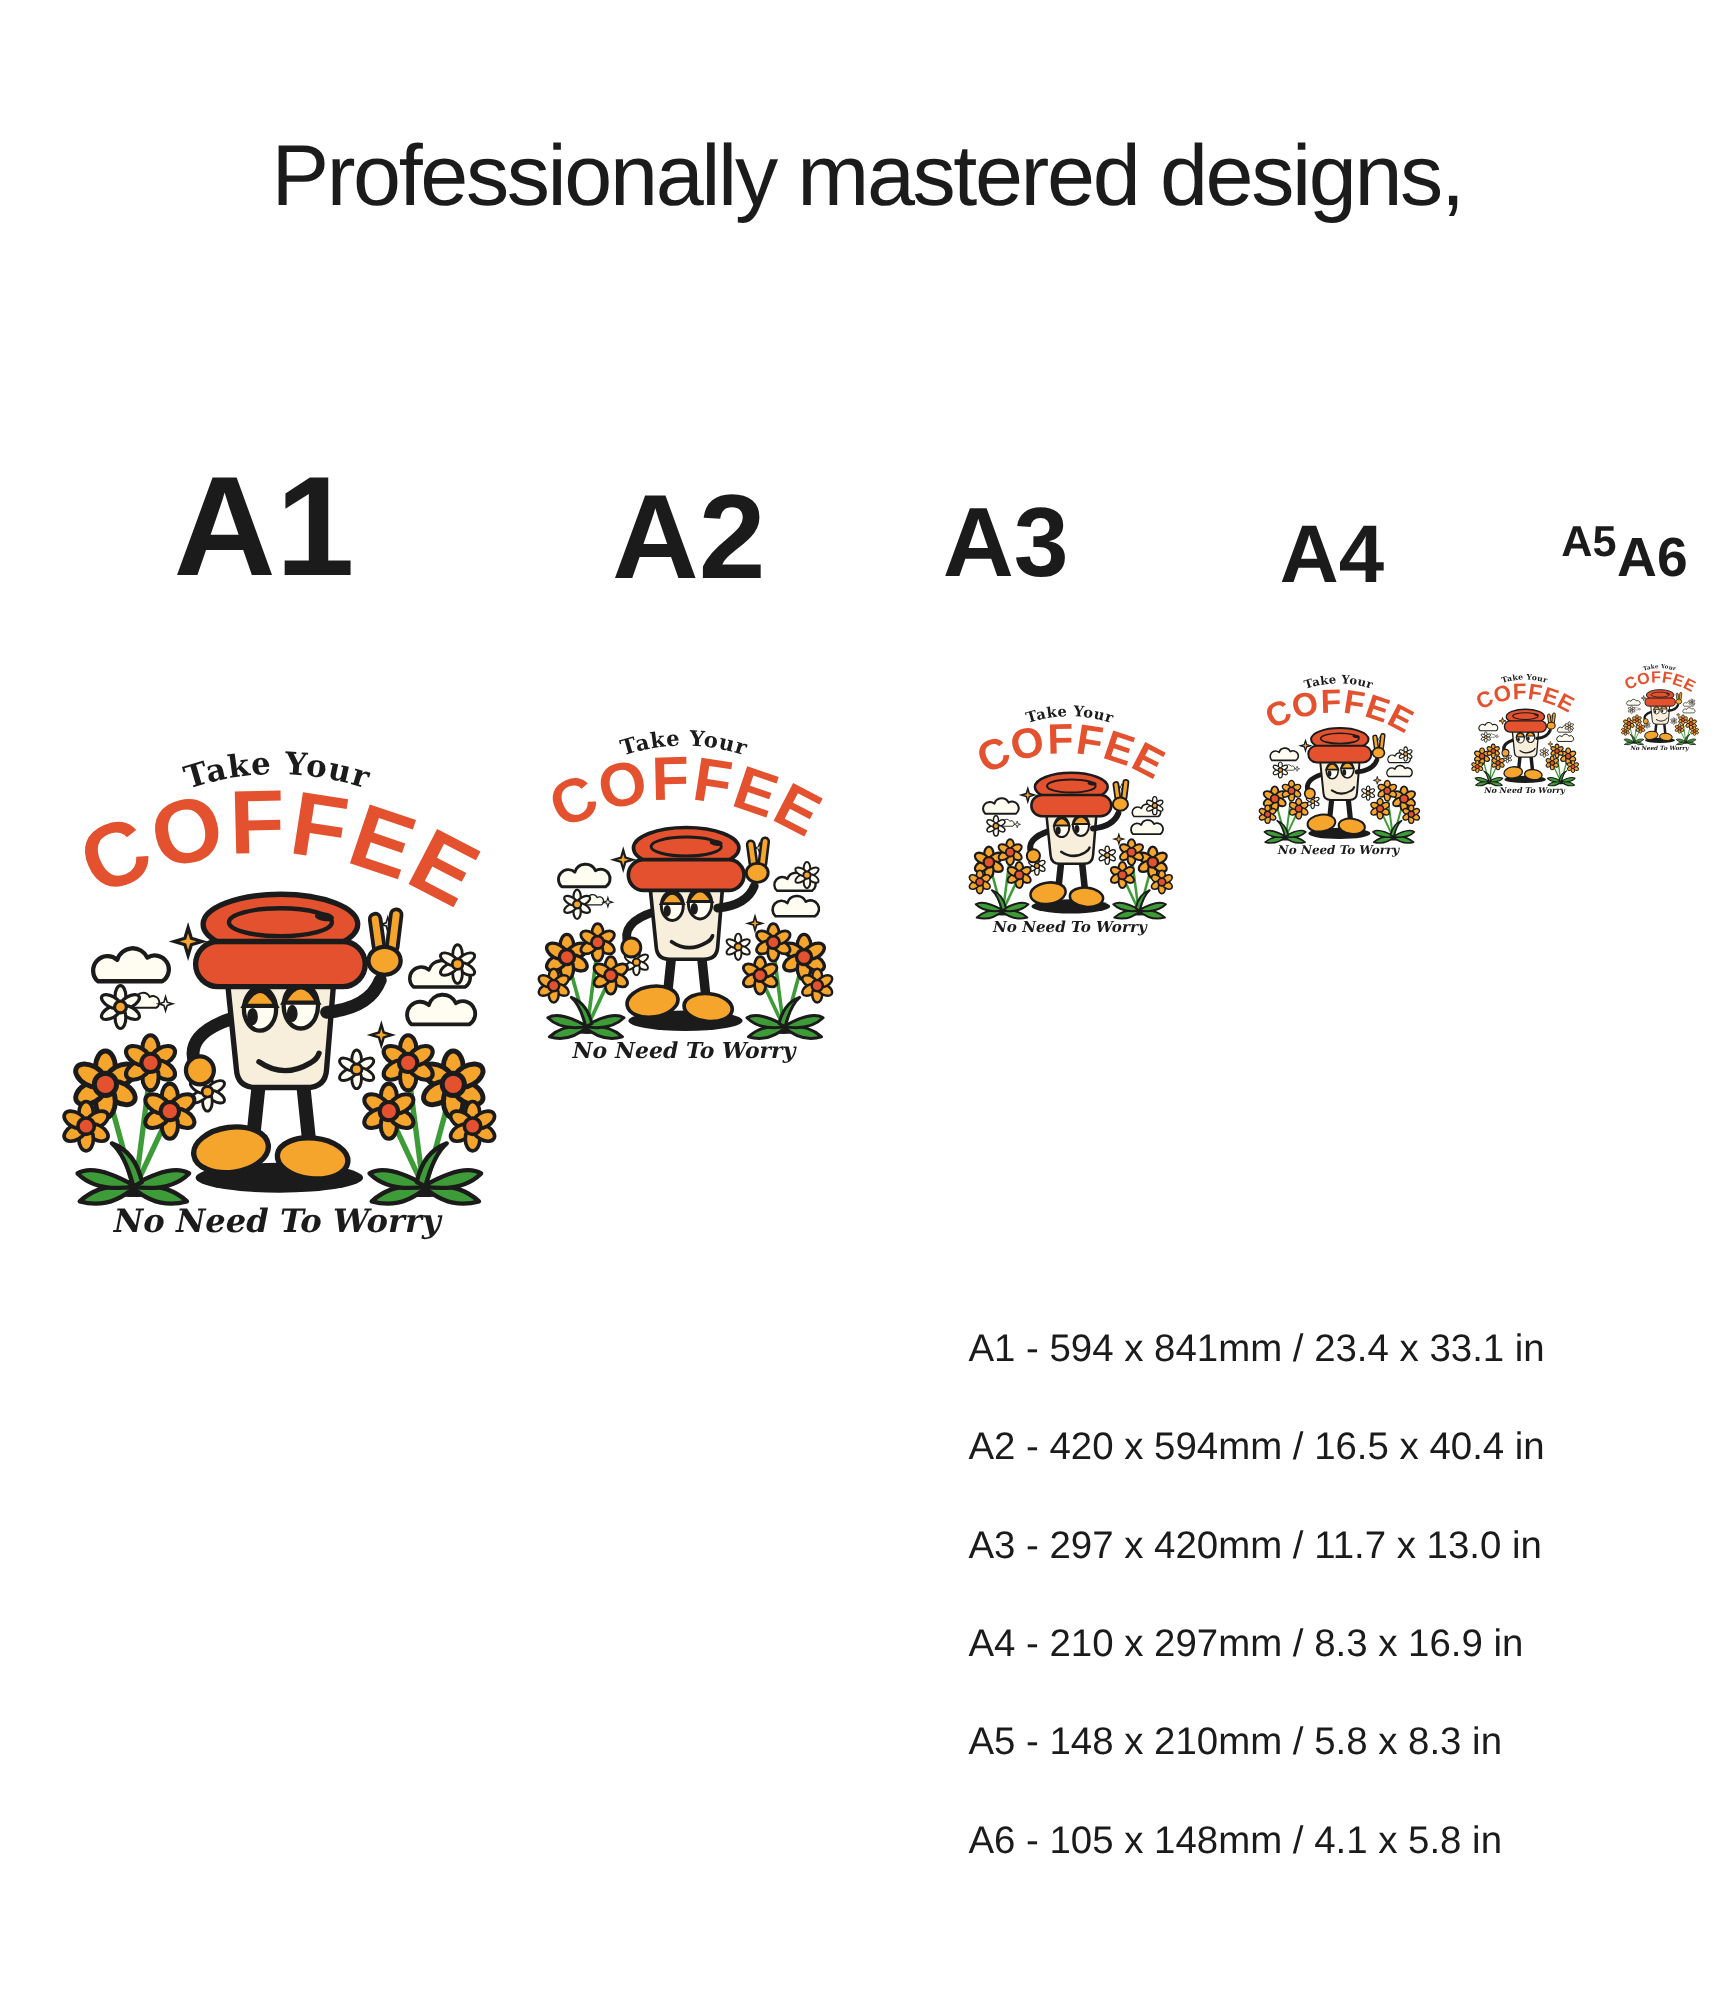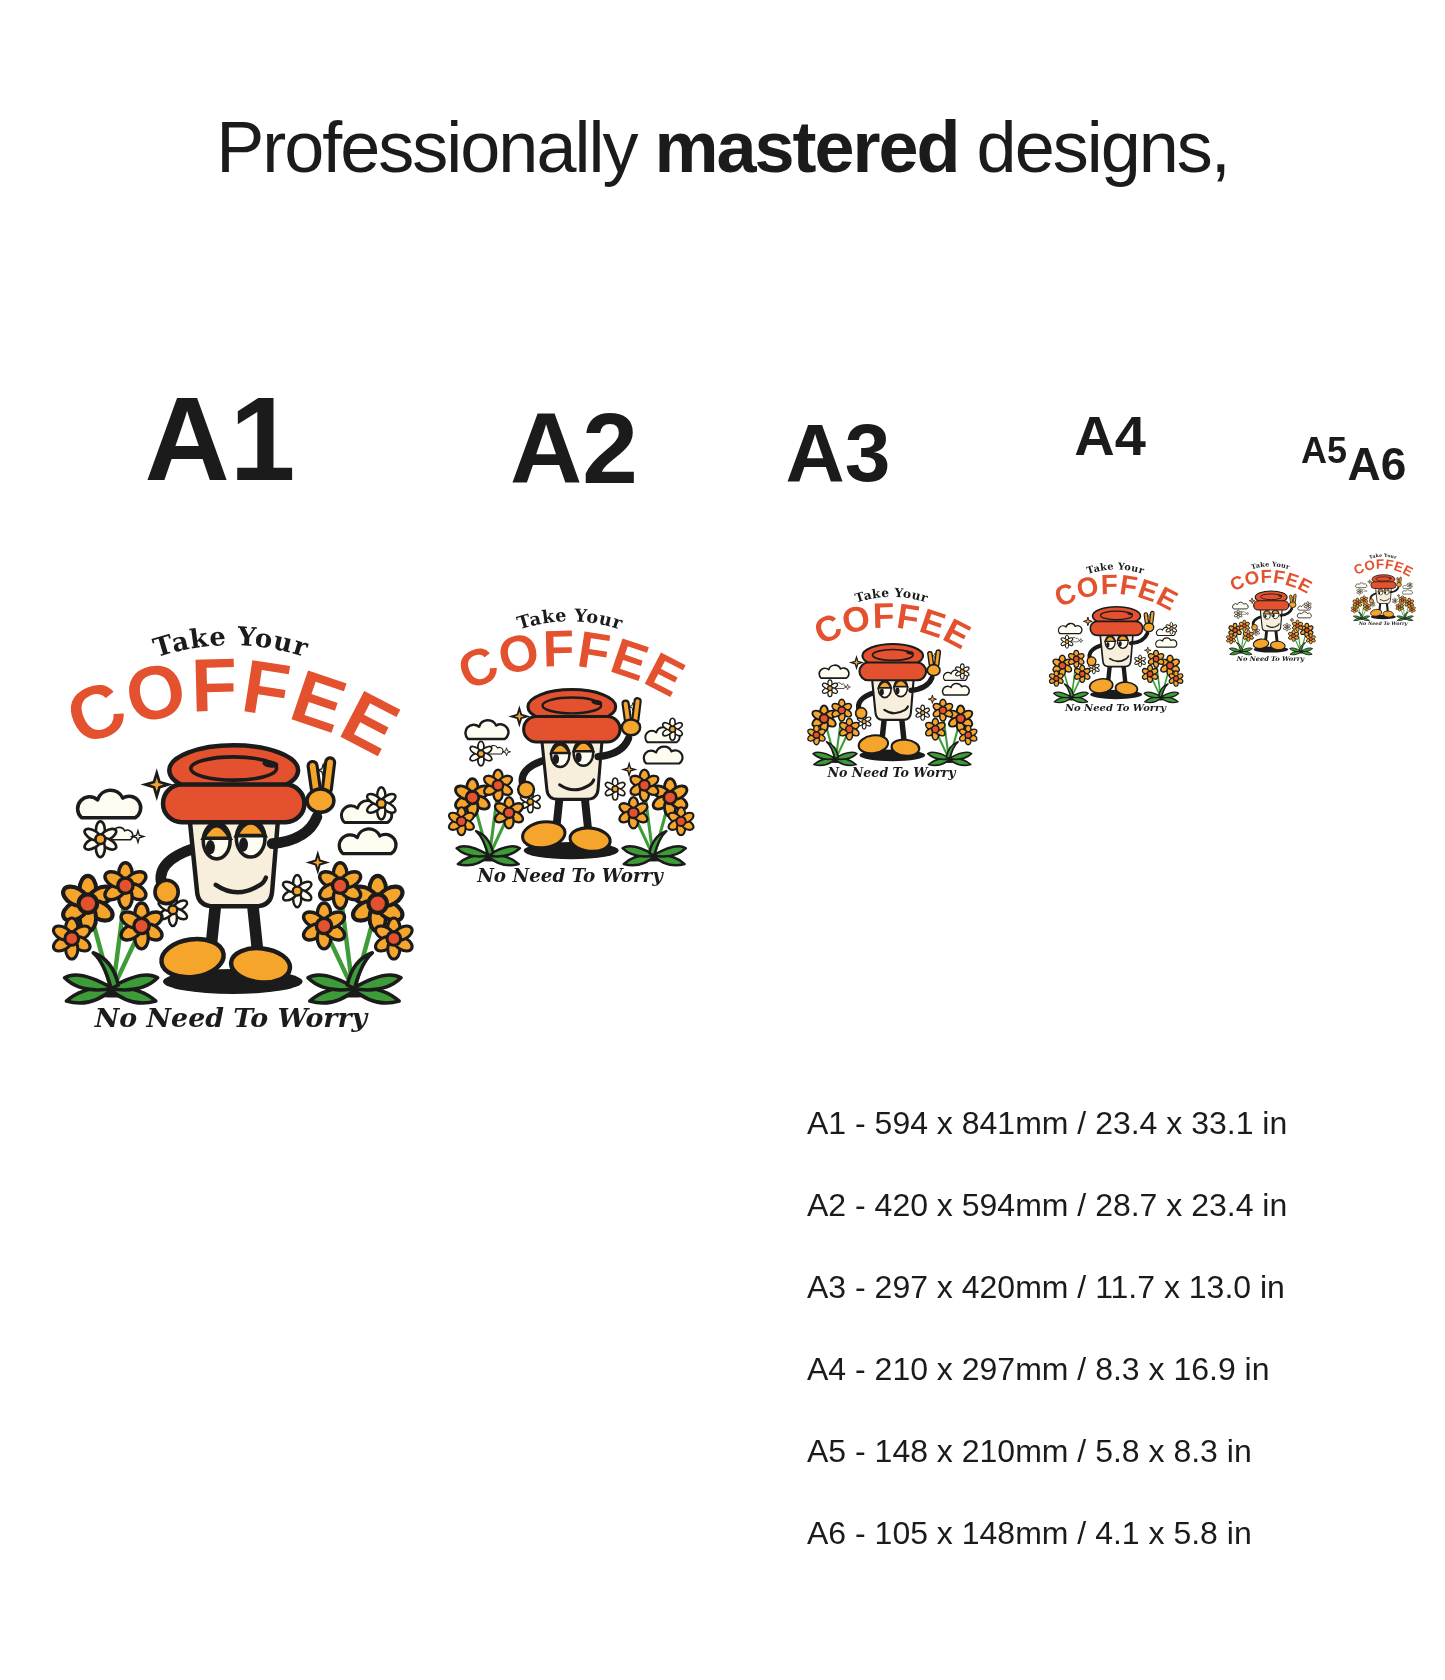--- a/index.html
+++ b/index.html
@@ -10,30 +10,30 @@
   .canvas{
     position:relative; width:1445px; height:1680px; background:var(--paper);
     font-family:"Liberation Sans", sans-serif; color:var(--ink); overflow:hidden;
   }
   
   .headline{
     position:absolute; top:92px; left:0; width:1445px;
     text-align:center; font-size:72px; line-height:110px;
     letter-spacing:-2px; font-weight:400; color:var(--ink);
   }
-  .headline b{font-weight:700;}
+  .headline b{font-weight:400;}
   
   .size-label{
     position:absolute; transform:translateX(-50%);
     font-weight:700; line-height:1; color:var(--ink); white-space:nowrap;
   }
   .lbl-a1{left:220px;  top:380px; font-size:118px;}
   .lbl-a2{left:574px;  top:398px; font-size:100px;}
   .lbl-a3{left:838px;  top:412px; font-size:82px;}
-  .lbl-a4{left:1110px; top:408px; font-size:56px;}
+  .lbl-a4{left:1110px; top:428px; font-size:68px;}
   .lbl-a5{left:1294px; top:433px; font-size:36px;margin-left:30px;}
   .lbl-a6{left:1377px; top:441px; font-size:46px;}
   
   .art{position:absolute; overflow:visible;}
   .art-a1{left:52px;   top:620px; width:358px; height:416px;}
   .art-a2{left:448px;  top:604px; width:244px; height:284px;}
   .art-a3{left:807px;  top:585px; width:169px; height:196px;}
   .art-a4{left:1049px; top:560px; width:133px; height:155px;}
   .art-a5{left:1226px; top:560px; width:89px;  height:103px;}
   .art-a6{left:1351px; top:552px; width:64px;  height:75px;}
@@ -209,20 +209,20 @@
     </svg>
   <svg class="art art-a5">
       <use href="#coffee-art"></use>
     </svg>
   <svg class="art art-a6">
       <use href="#coffee-art"></use>
     </svg>
 
   <div class="size-list">
     <div>A1 - 594 x 841mm / 23.4 x 33.1 in</div>
-    <div>A2 - 420 x 594mm / 28.7 x 23.4 in</div>
+    <div>A2 - 420 x 594mm / 16.5 x 40.4 in</div>
     <div>A3 - 297 x 420mm / 11.7 x 13.0 in</div>
     <div>A4 - 210 x 297mm / 8.3 x 16.9 in</div>
     <div>A5 - 148 x 210mm / 5.8 x 8.3 in</div>
     <div>A6 - 105 x 148mm / 4.1 x 5.8 in</div>
   </div>
 
 </div>
 
 </body></html>

